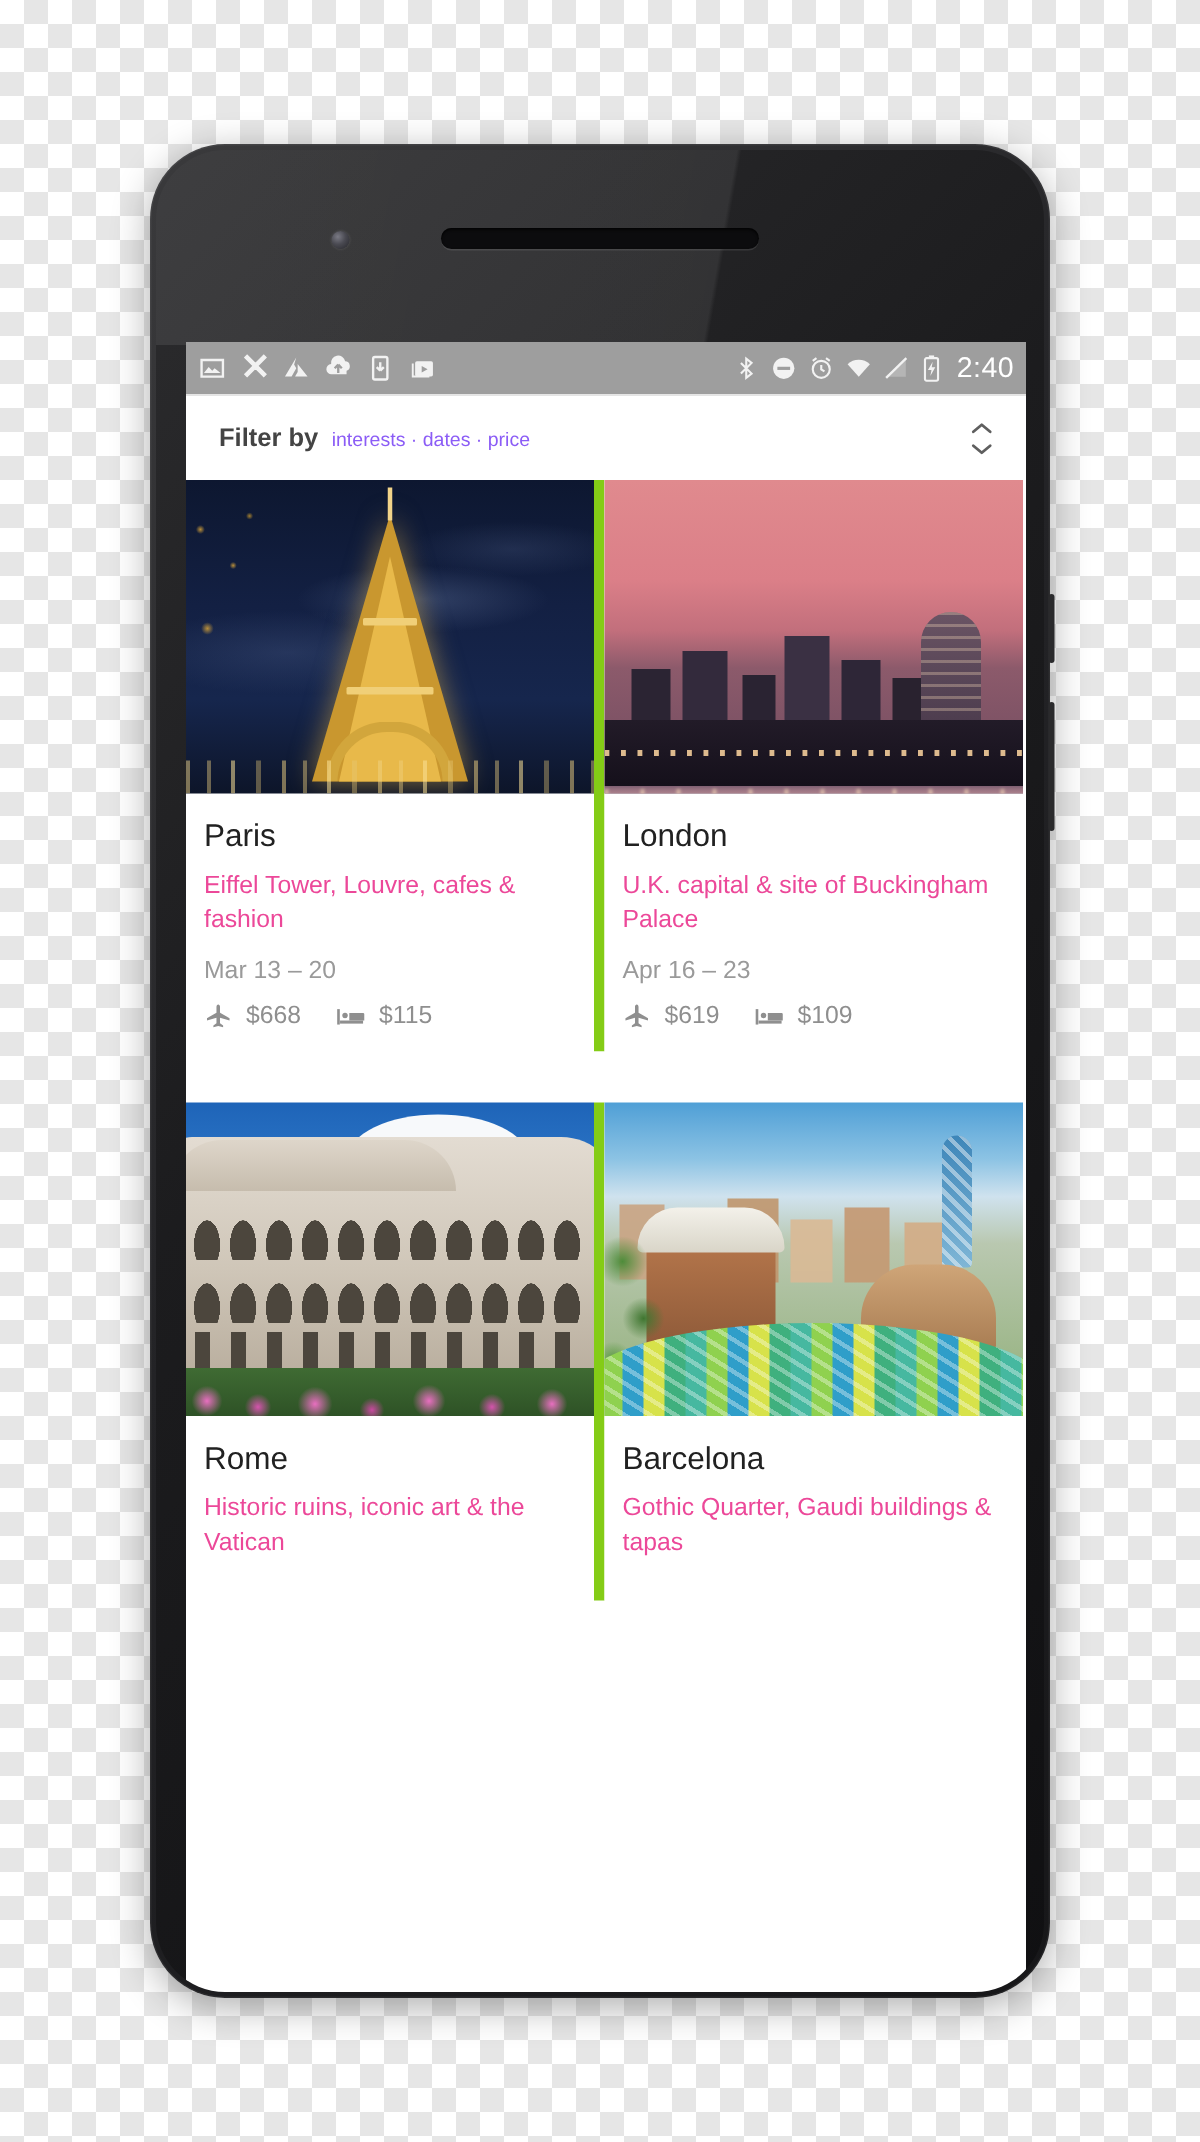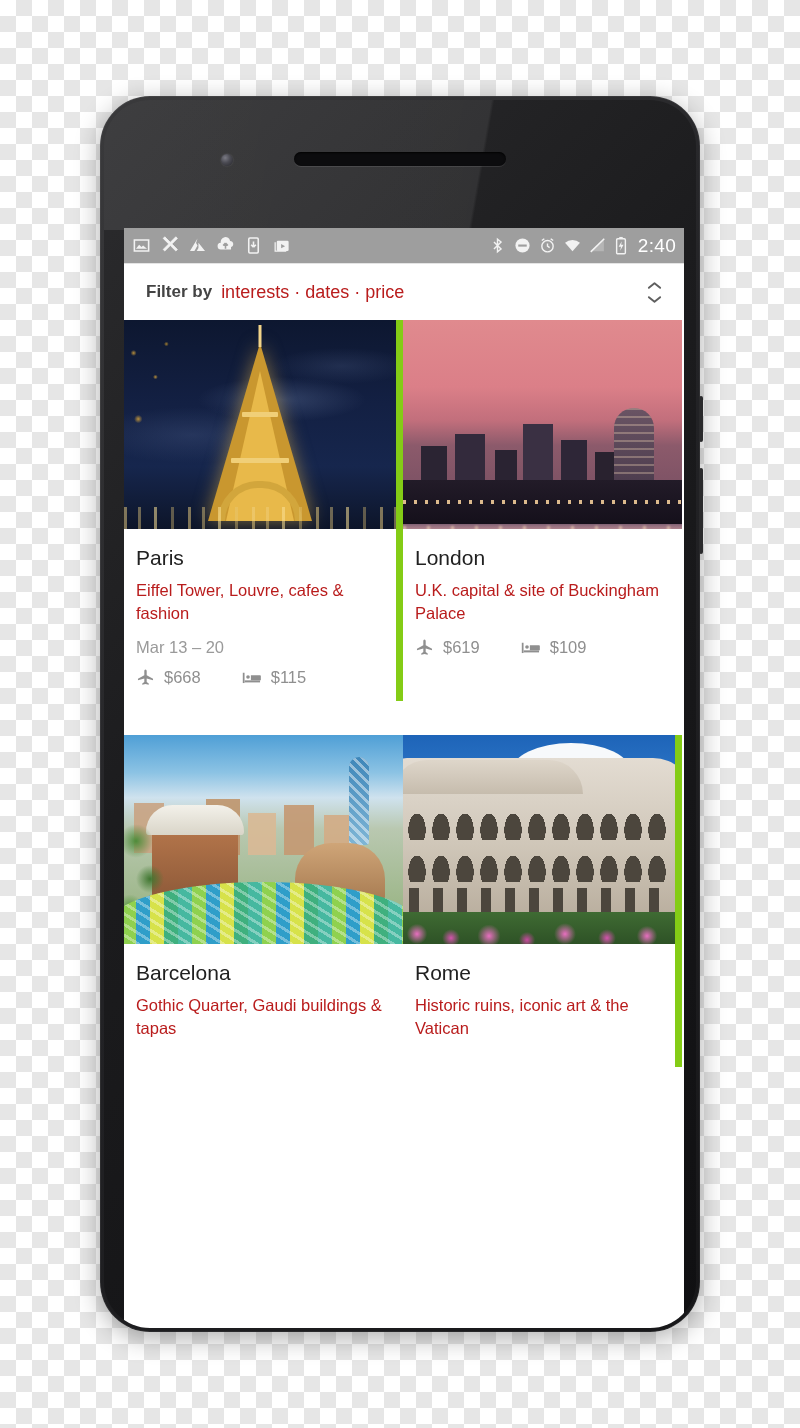--- a/index.html
+++ b/index.html
@@ -84,33 +84,33 @@
   #app-title { font-size:23px; color:#2b2b2b; margin-left:14px; letter-spacing:.1px; }
   #search-button { margin-left:auto; width:42px; height:42px; display:flex; align-items:center; justify-content:center; cursor:pointer; }
 
   
   #filter-bar {
     height:57px; background:#fff;
     border-top:1px solid #e4e4e4;
     display:flex; align-items:center; padding:0 22px;
   }
   #filter-label { font-size:17px; font-weight:bold; color:#444; }
-  #filter-values { font-size:18px; color:#b91c1c; margin-left:9px; }
+  #filter-values { font-size:13px; color:#8b5cf6; margin-left:9px; }
   #filter-expand { margin-left:auto; display:flex; flex-direction:column; align-items:center; gap:5px; cursor:pointer; }
 
   
   #grid { display:flex; flex-wrap:wrap; background:#ffffff; }
   .card { width:279px; background:#fff; }
   .card.left  { border-right:7px solid #84cc16; }
   .card-photo { width:100%; height:209px; position:relative; overflow:hidden; }
   .card-body { padding:17px 12px 14px 12px; }
   .card-title { font-size:21px; color:#212121; margin-bottom:9px; }
-  .card-desc  { font-size:16.5px; color:#b91c1c; line-height:1.42; margin-bottom:12px; }
+  .card-desc  { font-size:16.5px; color:#ec4899; line-height:1.42; margin-bottom:12px; }
   .card-dates { font-size:16.5px; color:#9a9a9a; margin-bottom:11px; }
-  .card-prices{ display:flex; align-items:center; gap:40px; }
+  .card-prices{ display:flex; align-items:center; gap:22px; }
   .price-item { display:flex; align-items:center; gap:9px; }
   .price-val  { font-size:16.5px; color:#8f8f8f; }
   .row-spacer { height:34px; width:100%; background:#fff; }
 
   
   #nav-bar {
     position:absolute; left:0; bottom:0; width:560px; height:68px;
     background:#000; display:flex; align-items:center; justify-content:space-around;
   }
   .nav-btn { width:62px; height:62px; display:flex; align-items:center; justify-content:center; cursor:pointer; }
@@ -455,20 +455,21 @@
               <div class="skyline"></div>
               <div class="gherkin"></div>
               <div class="riverbank"></div>
               <div class="bridgelights"></div>
               <div class="water"></div>
               <div class="reflect"></div>
             </div>
             <div class="card-body">
               <div class="card-title">London</div>
               <div class="card-desc">U.K. capital &amp; site of Buckingham Palace</div>
+              <div class="card-dates">Apr 16 – 23</div>
               <div class="card-prices">
                 <div class="price-item">
                   <svg width="19" height="19" viewBox="0 0 24 24" fill="#8f8f8f">
                     <path d="M12 2c.9 0 1.5 1 1.5 2.2V9l8 4.6v2l-8-2.4v4.6l2.6 1.9v1.6L12 20.2 7.9 21.3v-1.6l2.6-1.9v-4.6l-8 2.4v-2L10.5 9V4.2C10.5 3 11.1 2 12 2z"></path>
                   </svg>
                   <span class="price-val">$619</span>
                 </div>
                 <div class="price-item">
                   <svg width="21" height="19" viewBox="0 0 24 24" fill="#8f8f8f">
                     <rect x="1" y="6" width="2.2" height="13"></rect>
@@ -477,58 +478,58 @@
                     <rect x="3.4" y="15.6" width="19.4" height="2.6"></rect>
                   </svg>
                   <span class="price-val">$109</span>
                 </div>
               </div>
             </div>
           </div>
 
           <div class="row-spacer"></div>
 
+          <div class="card left">
+            <div class="card-photo rome">
+              <div class="cloud c1"></div>
+              <div class="cloud c2"></div>
+              <div class="cloud c3"></div>
+              <div class="colo"></div>
+              <div class="colo-top"></div>
+              <div class="arches-a"></div>
+              <div class="arches-b"></div>
+              <div class="windows"></div>
+              <div class="flowers"></div>
+            </div>
+            <div class="card-body">
+              <div class="card-title">Rome</div>
+              <div class="card-desc">Historic ruins, iconic art &amp; the Vatican</div>
+              <div class="card-dates"></div>
+            </div>
+          </div>
+
           <div class="card">
             <div class="card-photo barcelona">
               <div class="city"></div>
               <div class="spire"></div>
               <div class="pavilion"></div>
               <div class="gaudi-house"></div>
               <div class="gaudi-roof"></div>
               <div class="plaza"></div>
               <div class="crowd"></div>
               <div class="trees-l"></div>
               <div class="trees-r"></div>
               <div class="mosaic-wall"></div>
             </div>
             <div class="card-body">
               <div class="card-title">Barcelona</div>
               <div class="card-desc">Gothic Quarter, Gaudi buildings &amp; tapas</div>
               <div class="card-dates"></div>
             </div>
           </div>
-
-          <div class="card left">
-            <div class="card-photo rome">
-              <div class="cloud c1"></div>
-              <div class="cloud c2"></div>
-              <div class="cloud c3"></div>
-              <div class="colo"></div>
-              <div class="colo-top"></div>
-              <div class="arches-a"></div>
-              <div class="arches-b"></div>
-              <div class="windows"></div>
-              <div class="flowers"></div>
-            </div>
-            <div class="card-body">
-              <div class="card-title">Rome</div>
-              <div class="card-desc">Historic ruins, iconic art &amp; the Vatican</div>
-              <div class="card-dates"></div>
-            </div>
-          </div>
         </div>
 
         <div id="nav-bar">
           <div class="nav-btn">
             <svg width="26" height="26" viewBox="0 0 24 24" fill="none" stroke="#fff" stroke-width="1.7" stroke-linejoin="round">
               <path d="M16 4L5.5 12 16 20z"></path>
             </svg>
           </div>
           <div class="nav-btn">
             <svg width="26" height="26" viewBox="0 0 24 24" fill="none" stroke="#fff" stroke-width="1.8">

